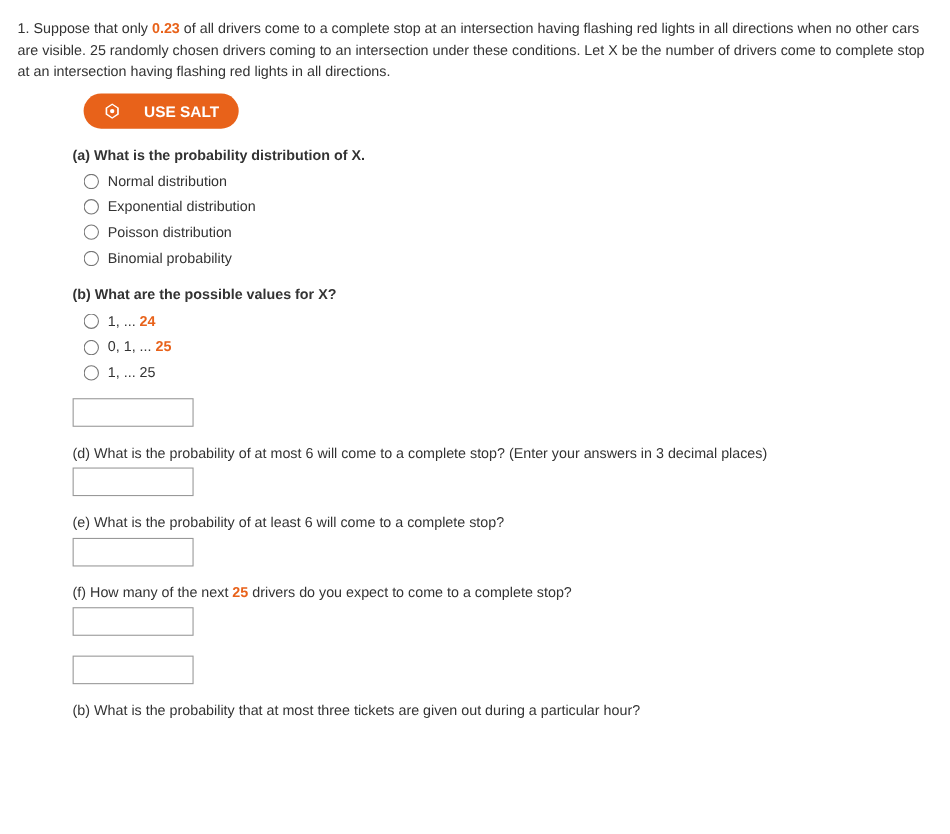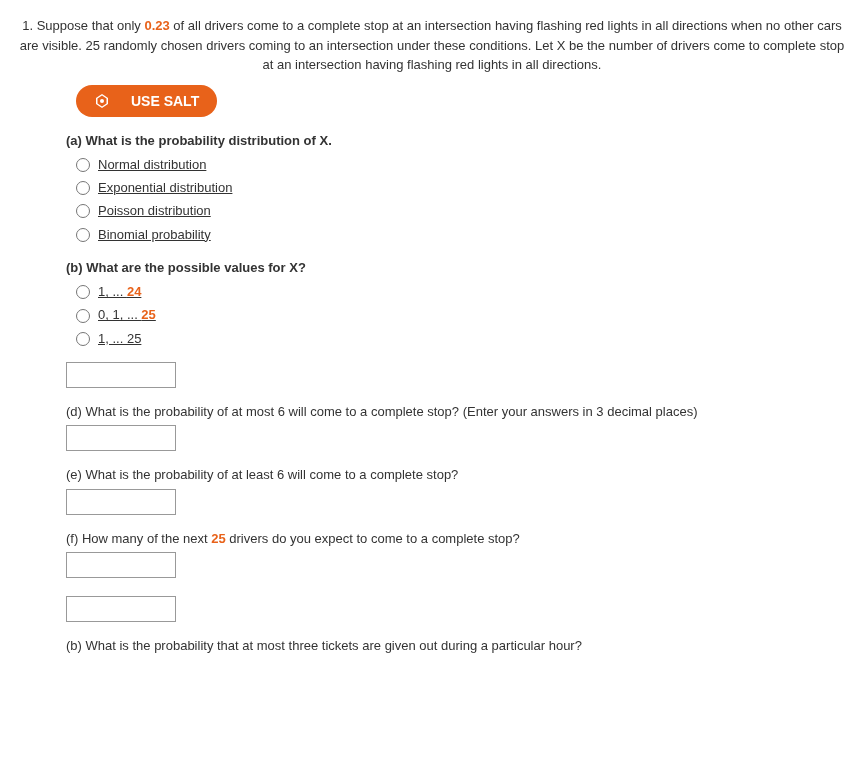--- a/index.html
+++ b/index.html
@@ -11,21 +11,20 @@
       padding: 16px;
       width: 864px;
       min-height: 758px;
     }
     .question-block {
       margin-bottom: 18px;
     }
     .question-text {
       line-height: 1.5;
       margin-bottom: 10px;
-      text-align: center;
     }
     .highlight-orange { color: #e8621a; font-weight: bold; }
     .use-salt-btn {
       display: inline-flex;
       align-items: center;
       gap: 21px;
       background: #e8621a;
       color: #fff;
       border: none;
       border-radius: 20px;
@@ -48,21 +47,20 @@
     .sub-question-label {
       font-weight: bold;
       margin-bottom: 6px;
       line-height: 1.5;
     }
     .radio-group {
       display: flex;
       flex-direction: column;
       gap: 5px;
       margin-left: 10px;
-      text-decoration: underline;
     }
     .radio-option {
       display: flex;
       align-items: center;
       gap: 8px;
       cursor: pointer;
       line-height: 1.4;
     }
     .radio-option input[type="radio"] {
       width: 14px;

